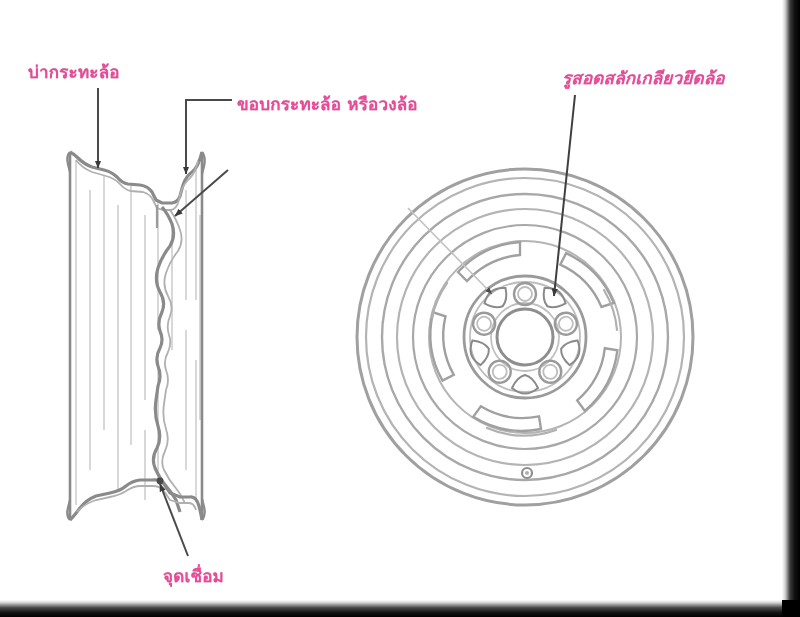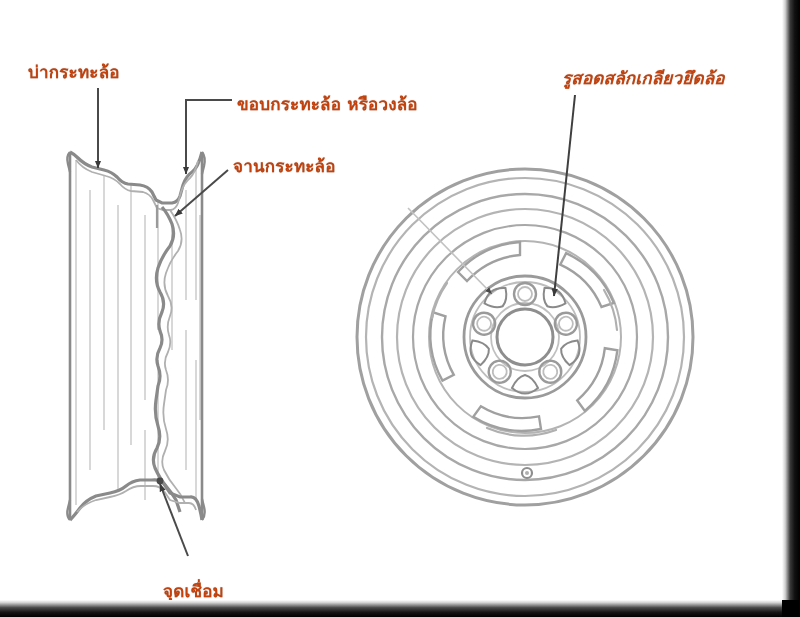--- a/index.html
+++ b/index.html
@@ -45,30 +45,30 @@
     position: absolute;
     left: 0;
     top: 0;
   }
 
   .label {
     position: absolute;
     font-family: "DejaVu Sans", "Liberation Sans", sans-serif;
     font-size: 17px;
     font-weight: 700;
-    color: #c2410c;
+    color: #ec4899;
     white-space: nowrap;
     letter-spacing: 0.2px;
     text-shadow: 0 0 1px rgba(120,120,120,0.55);
   }
   #label-bead        { left: 28px;  top: 58px; }
   #label-rim         { left: 237px; top: 90px; text-align: right; }
   #label-disc        { left: 233px; top: 152px; }
   #label-boltholes   { left: 562px; top: 64px; font-style: italic; }
-  #label-weld        { left: 163px; top: 562px; margin-top: 15px; }
+  #label-weld        { left: 163px; top: 562px; }
 </style>
 </head>
 <body>
 
 <div id="page">
 
   <svg class="diagram-svg" width="800" height="617" viewBox="0 0 800 617">
     <defs>
       <marker id="arrowhead" markerWidth="9" markerHeight="9" refX="7.5" refY="3.2" orient="auto" markerUnits="userSpaceOnUse">
         <path d="M0,0 L8,3.2 L0,6.4 z" fill="#3a3a3a"></path>
@@ -307,21 +307,20 @@
       <line x1="575" y1="95" x2="554" y2="296" stroke="#3f3f3f" stroke-width="2" marker-end="url(#arrowhead)"></line>
 
       <line x1="408" y1="208" x2="492" y2="294" stroke="#c2c2c2" stroke-width="1.6" marker-end="url(#arrowhead-sm)"></line>
     </g>
   </svg>
 
   <div class="label" id="label-bead">บ่ากระทะล้อ</div>
 
   <div class="label" id="label-rim">ขอบกระทะล้อ หรือวงล้อ</div>
 
-  <div class="label" id="label-disc">จานกระทะล้อ</div>
 
   <div class="label" id="label-boltholes">รูสอดสลักเกลียวยึดล้อ</div>
 
   <div class="label" id="label-weld">จุดเชื่อม</div>
 
   <div class="edge-right"></div>
   <div class="edge-bottom"></div>
   <div class="edge-corner"></div>
 </div>
 

